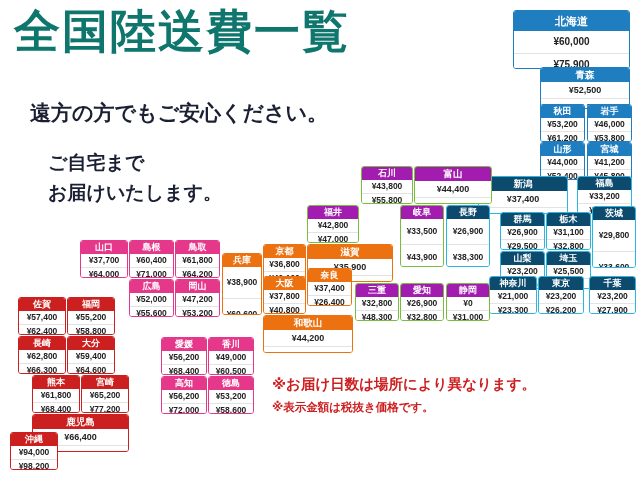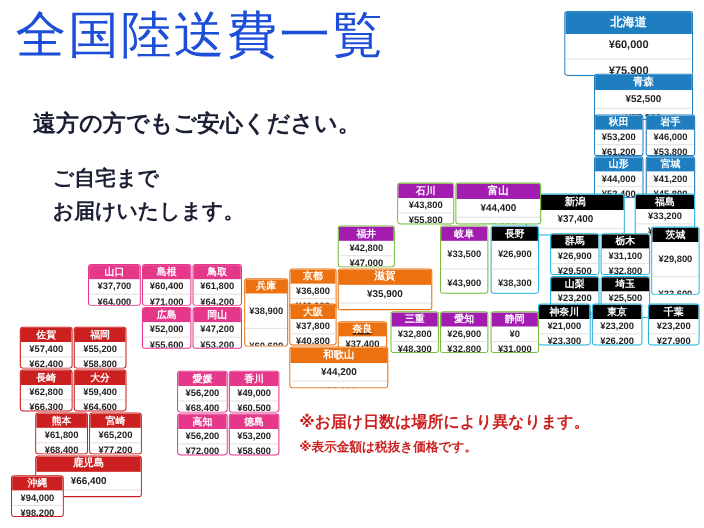--- a/index.html
+++ b/index.html
@@ -9,22 +9,22 @@
     font-family:"Liberation Sans","DejaVu Sans",sans-serif;
     overflow:hidden;
     position:relative;
   }
   #stage{position:relative;width:640px;height:480px;}
 
   
   .title{
     position:absolute;left:14px;top:6px;
     font-size:46px;line-height:50px;
-    font-weight:normal;
-    color:#1d4ed8;
+    font-weight:bold;
+    color:#0f766e;
     letter-spacing:2px;
     white-space:nowrap;
   }
   .subtitle{
     position:absolute;left:30px;top:100px;
     font-size:21px;line-height:26px;
     font-weight:bold;color:#1b1f33;
     white-space:nowrap;
   }
   .subtitle2{
@@ -58,21 +58,21 @@
     background:#ffffff;
     padding:1px 0;
     white-space:nowrap;
   }
   .pref .val.sep{border-top:1px solid #e3e3e3;}
 
   
   .c-blue{border-color:#1f7ec0;}
   .c-blue .hd{background:#1f7ec0;}
   .c-cyan{border-color:#29b6e0;}
-  .c-cyan .hd{background:#000000;}
+  .c-cyan .hd{background:#0c4a6e;}
   .c-green{border-color:#79bc3f;}
   .c-green .hd{background:#a21caf;}
   .c-orange{border-color:#ec7211;}
   .c-orange .hd{background:#ec7211;}
   .c-pink{border-color:#e5388a;}
   .c-pink .hd{background:#e5388a;}
   .c-red{border-color:#cc1f1f;}
   .c-red .hd{background:#cc1f1f;}
 
   
@@ -228,21 +228,21 @@
       <div class="pref c-orange" style="left: 263px; top: 244px; width: 43px; height: 38px;">
         <div class="hd">京都</div>
         <div class="val">¥36,800</div>
         <div class="val sep">¥40,100</div>
       </div>
       <div class="pref c-orange" style="left: 263px; top: 276px; width: 43px; height: 38px;">
         <div class="hd">大阪</div>
         <div class="val">¥37,800</div>
         <div class="val sep">¥40,800</div>
       </div>
-      <div class="pref c-orange" style="left: 307px; top: 292px; width: 45px; height: 38px; text-decoration: underline;">
+      <div class="pref c-orange" style="left: 307px; top: 268px; width: 45px; height: 38px;">
         <div class="hd">奈良</div>
         <div class="val">¥37,400</div>
         <div class="val sep">¥26,400</div>
       </div>
       <div class="pref c-orange med" style="left: 263px; top: 315px; width: 90px; height: 38px;">
         <div class="hd">和歌山</div>
         <div class="val">¥44,200</div>
         <div class="val sep">¥69,600</div>
       </div>
       <div class="pref c-orange tall-x" style="left: 222px; top: 253px; width: 40px; height: 62px;">

